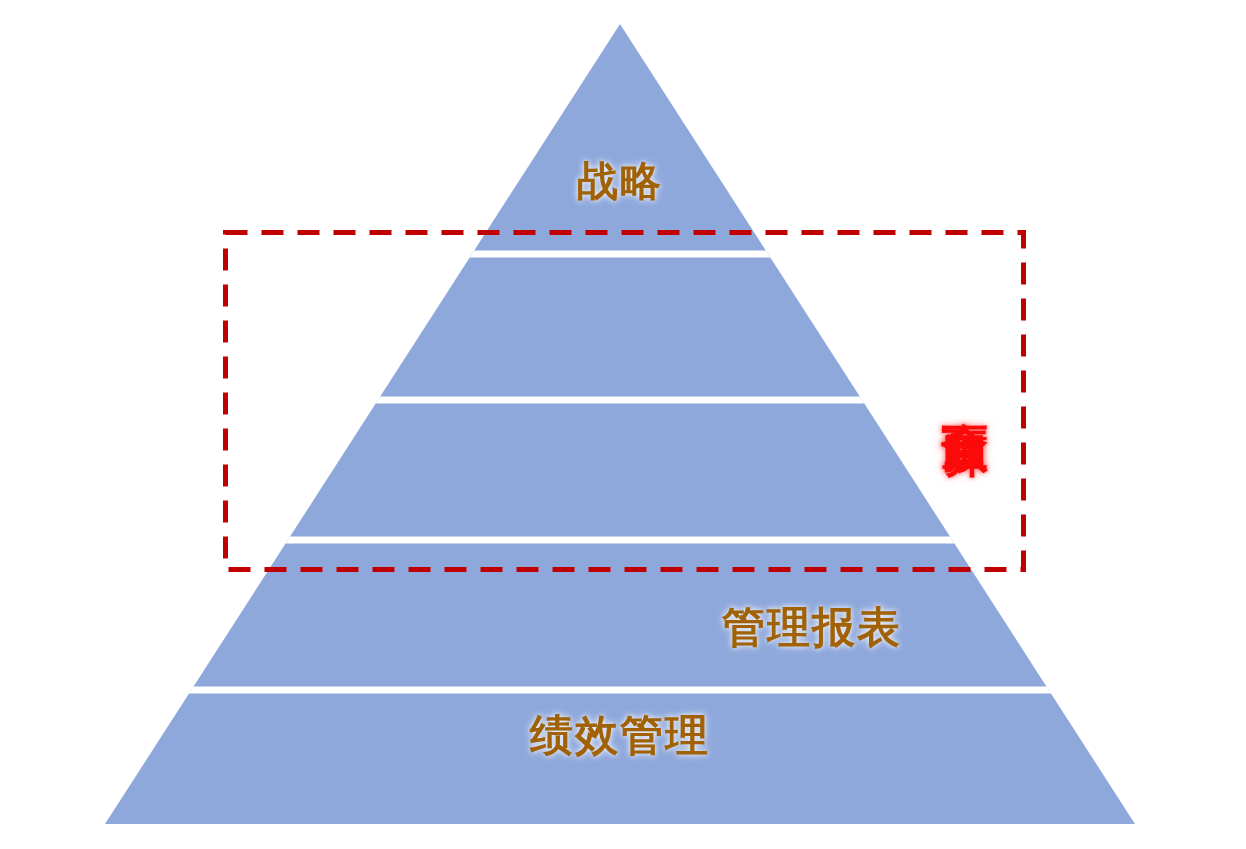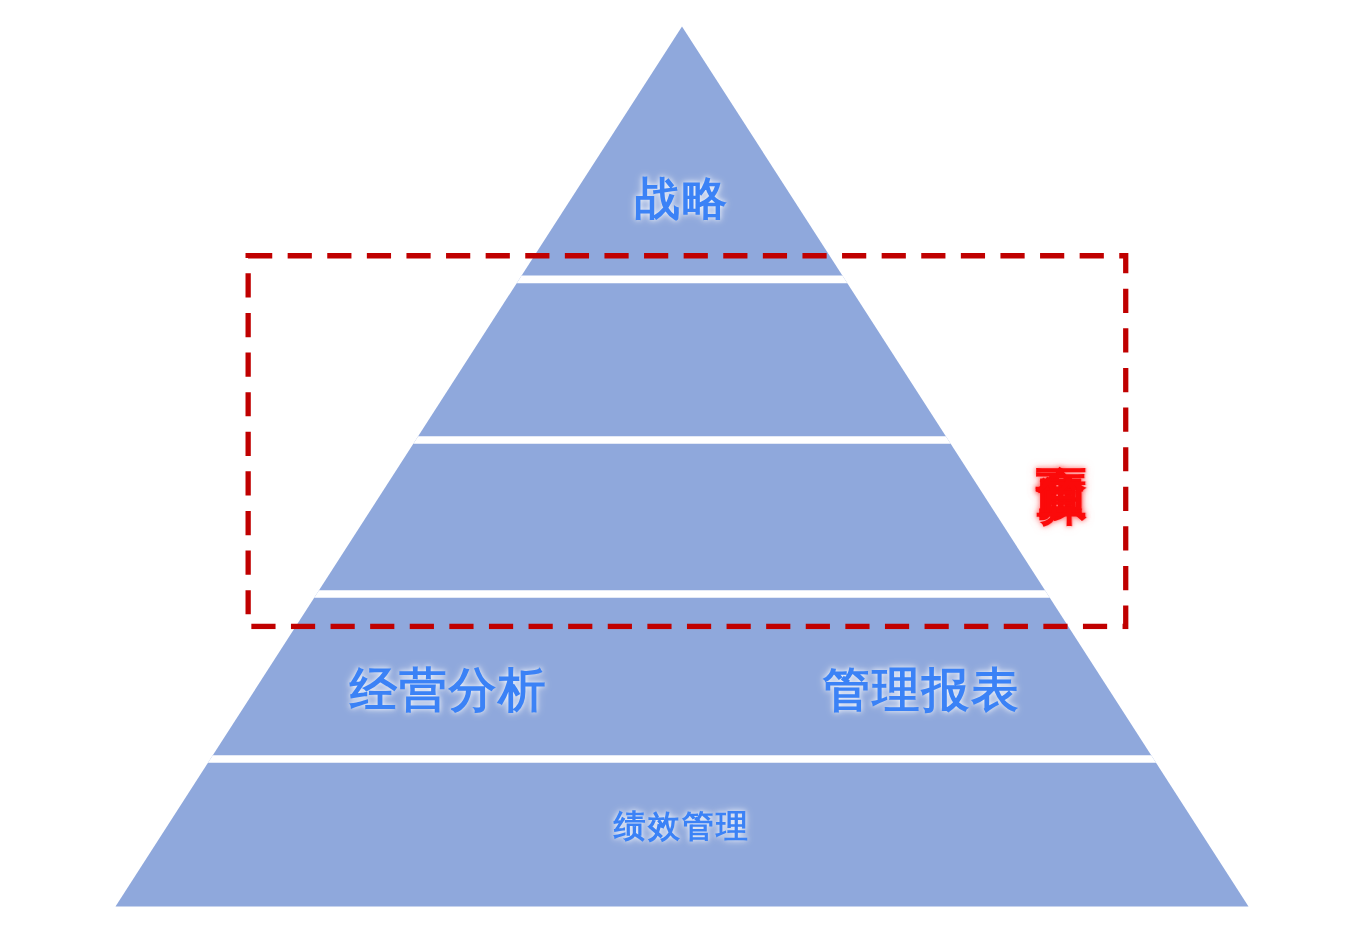--- a/index.html
+++ b/index.html
@@ -20,38 +20,38 @@
   }
   #pyramid-svg {
     position: absolute;
     left: 0;
     top: 0;
     width: 1246px;
     height: 849px;
   }
   .layer-label {
     position: absolute;
-    color: #3b82f6;
+    color: #a16207;
     font-weight: 700;
     letter-spacing: 2px;
     white-space: nowrap;
     text-align: center;
     transform: translate(-50%, -50%);
     text-shadow:
       0 0 5px rgba(255,255,255,0.85),
       0 0 9px rgba(255,255,255,0.55),
       0 1px 2px rgba(120,145,200,0.30);
     font-family: "DejaVu Sans", "Liberation Sans", sans-serif;
   }
   .lbl-strategy     { left: 620px; top: 181px; font-size: 41px; }
   .lbl-annual-plan  { left: 620px; top: 330px; font-size: 46px; }
   .lbl-fin-budget   { left: 620px; top: 490px; font-size: 45px; }
   .lbl-biz-analysis { left: 408px; top: 628px; font-size: 43px; }
-  .lbl-mgmt-report  { left: 838px; top: 628px; font-size: 43px; text-align: center; }
-  .lbl-performance  { left: 620px; top: 752px; font-size: 29px; }
+  .lbl-mgmt-report  { left: 812px; top: 628px; font-size: 43px; text-align: center; }
+  .lbl-performance  { left: 620px; top: 736px; font-size: 43px; }
 
   #budget-callout-box {
     position: absolute;
     left: 223px;
     top: 230px;
     width: 803px;
     height: 342px;
     box-sizing: border-box;
     pointer-events: none;
   }
@@ -96,21 +96,20 @@
       <line x1="90" y1="400" x2="1160" y2="400" stroke="#ffffff" stroke-width="7"></line>
       <line x1="90" y1="540" x2="1160" y2="540" stroke="#ffffff" stroke-width="7"></line>
       <line x1="90" y1="690" x2="1160" y2="690" stroke="#ffffff" stroke-width="7"></line>
     </g>
   </svg>
 
   <div class="layer-label lbl-strategy">战略</div>
 
 
 
-  <div class="layer-label lbl-biz-analysis">经营分析</div>
 
   <div class="layer-label lbl-mgmt-report">管理报表</div>
 
   <div class="layer-label lbl-performance">绩效管理</div>
 
   <div id="budget-callout-box">
     <svg width="803" height="342" viewBox="0 0 803 342" xmlns="http://www.w3.org/2000/svg">
       <rect x="2.5" y="2.5" width="798" height="337" fill="none" stroke="#c00000" stroke-width="5" stroke-dasharray="22 14"></rect>
     </svg>
   </div>

